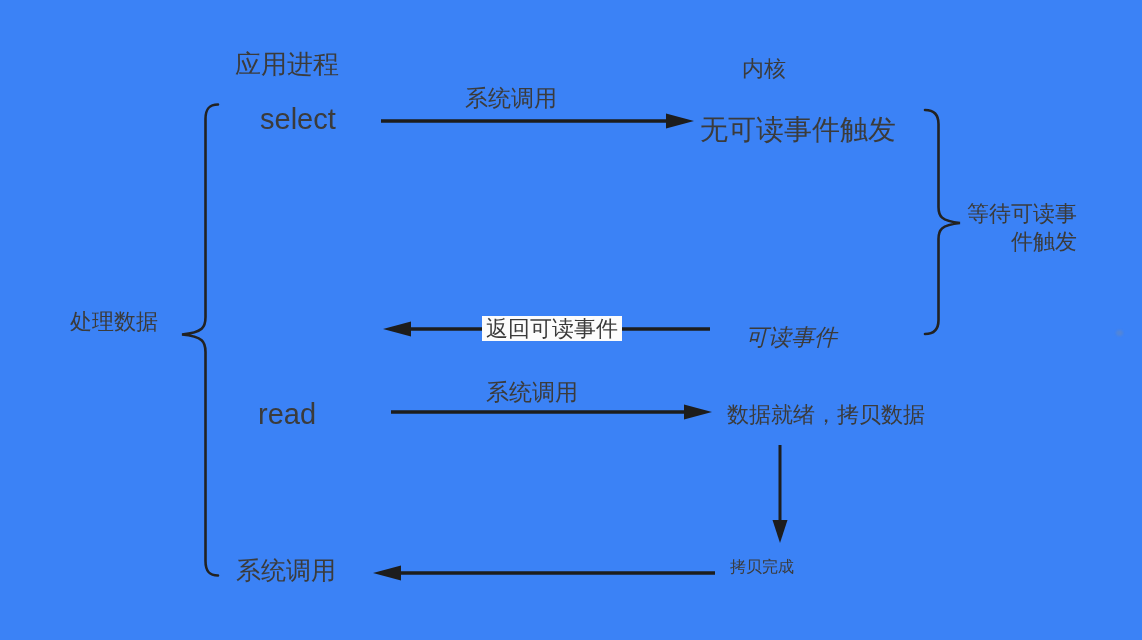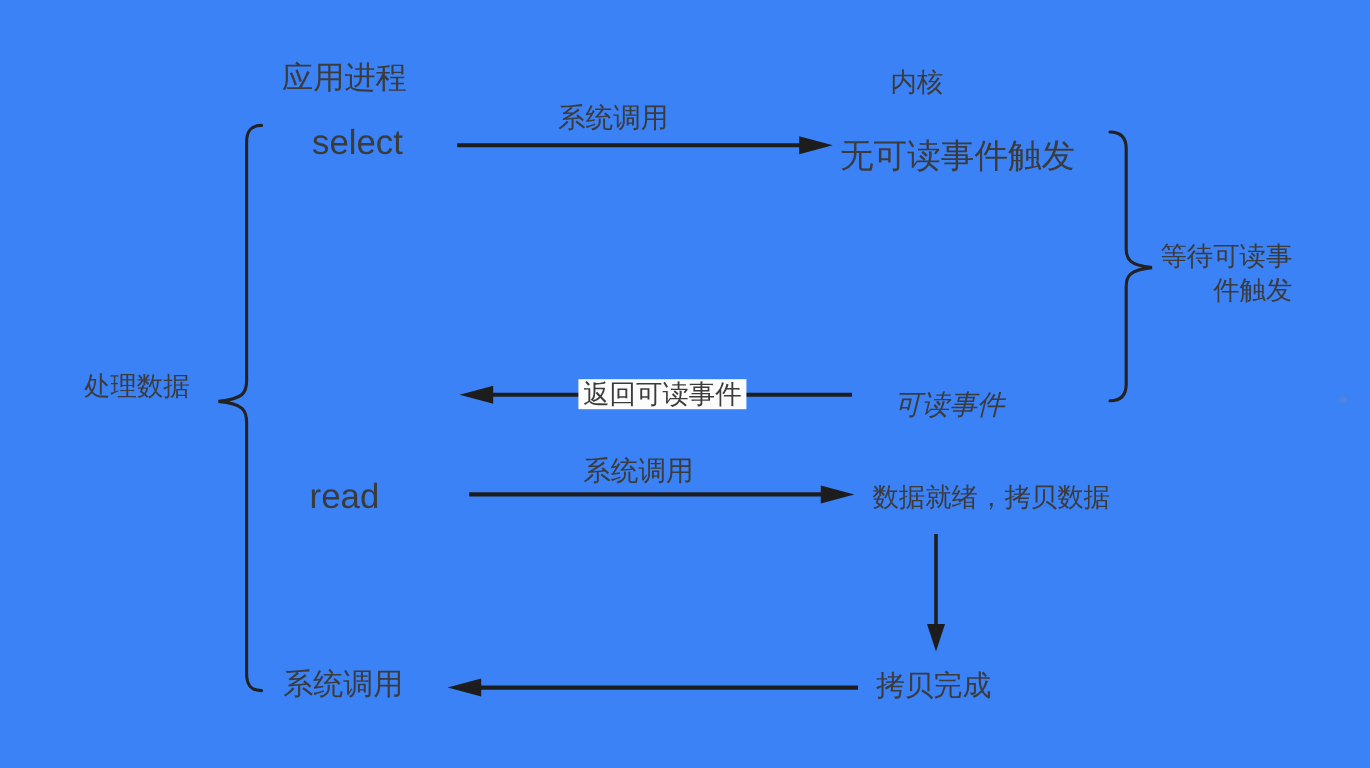--- a/index.html
+++ b/index.html
@@ -86,21 +86,21 @@
   <div class="t" style="left:235px; top:50px; font-size:26px;">应用进程</div>
   <div class="t" style="left:742px; top:56px; font-size:22px;">内核</div>
 
   <div class="t" style="left:260px; top:103px; font-size:29px;">select</div>
   <div class="t" style="left:258px; top:398px; font-size:29px;">read</div>
   <div class="t" style="left:236px; top:556px; font-size:25px;">系统调用</div>
 
   <div class="t" style="left:700px; top:114px; font-size:28px;">无可读事件触发</div>
   <div class="t" style="left:745px; top:324px; font-size:23px;font-style:italic;">可读事件</div>
   <div class="t" style="left:727px; top:402px; font-size:22px;text-align:center;">数据就绪，拷贝数据</div>
-  <div class="t" style="left:730px; top:558px; font-size:24px;">拷贝完成</div>
+  <div class="t" style="left:730px; top:558px; font-size:16px;">拷贝完成</div>
 
   <div class="t" style="left:465px; top:85px; font-size:23px;">系统调用</div>
   <div class="t label-box" style="left:482px; top:316px; font-size:22px;">返回可读事件</div>
   <div class="t" style="left:486px; top:379px; font-size:23px;">系统调用</div>
 
   <div class="t two-line" style="left:967px; top:200px; font-size:22px;">
     <div>等待可读事</div>
     <div>件触发</div>
   </div>
 

